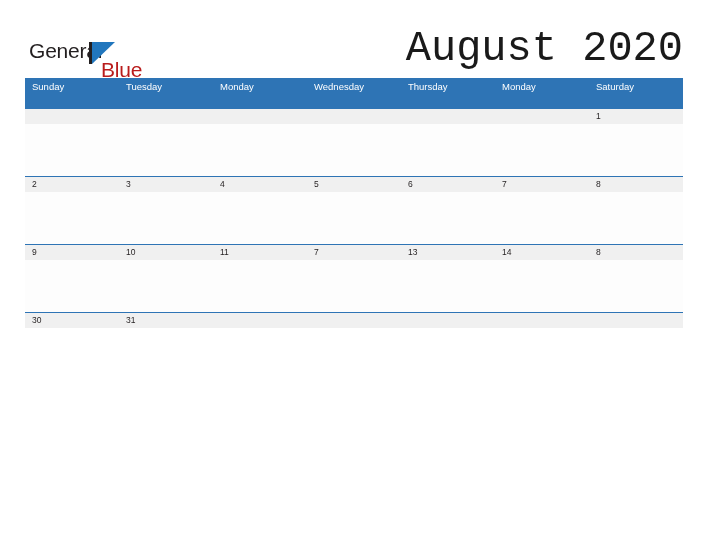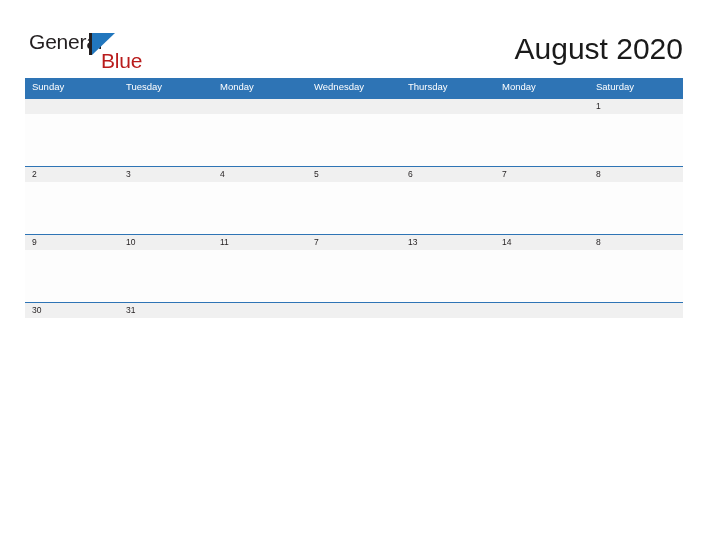--- a/index.html
+++ b/index.html
@@ -24,21 +24,21 @@
   .top-bar {
     position: absolute;
     left: 0;
     top: 0;
     width: 712px;
     height: 78px;
   }
   .logo {
     position: absolute;
     left: 29px;
-    top: 31px;
+    top: 40px;
     width: 160px;
     height: 42px;
   }
   .logo-general {
     position: absolute;
     left: 0;
     top: 0;
     font-size: 21px;
     color: #231f20;
     letter-spacing: -0.2px;
@@ -78,38 +78,39 @@
     width: 0;
     height: 0;
     border-left: 23px solid #2176bd;
     border-bottom: 22px solid transparent;
   }
 
   .title {
     position: absolute;
     right: 29px;
     top: 30px;
-    font-size: 30px;
+    font-size: 42px;
     color: #1a1a1a;
     line-height: 38px;
     white-space: nowrap;
     text-align: right;
+    font-family: Liberation Mono, monospace;
   }
 
   
   .calendar {
     position: absolute;
     left: 25px;
     top: 78px;
     width: 658px;
   }
   .cal-head {
     display: flex;
     width: 100%;
-    height: 21px;
+    height: 31px;
     background: #2e74b5;
   }
   .cal-head .dow {
     flex: 1 1 0;
     font-size: 9.5px;
     color: #ffffff;
     line-height: 17px;
     padding-left: 7px;
     box-sizing: border-box;
     white-space: nowrap;

